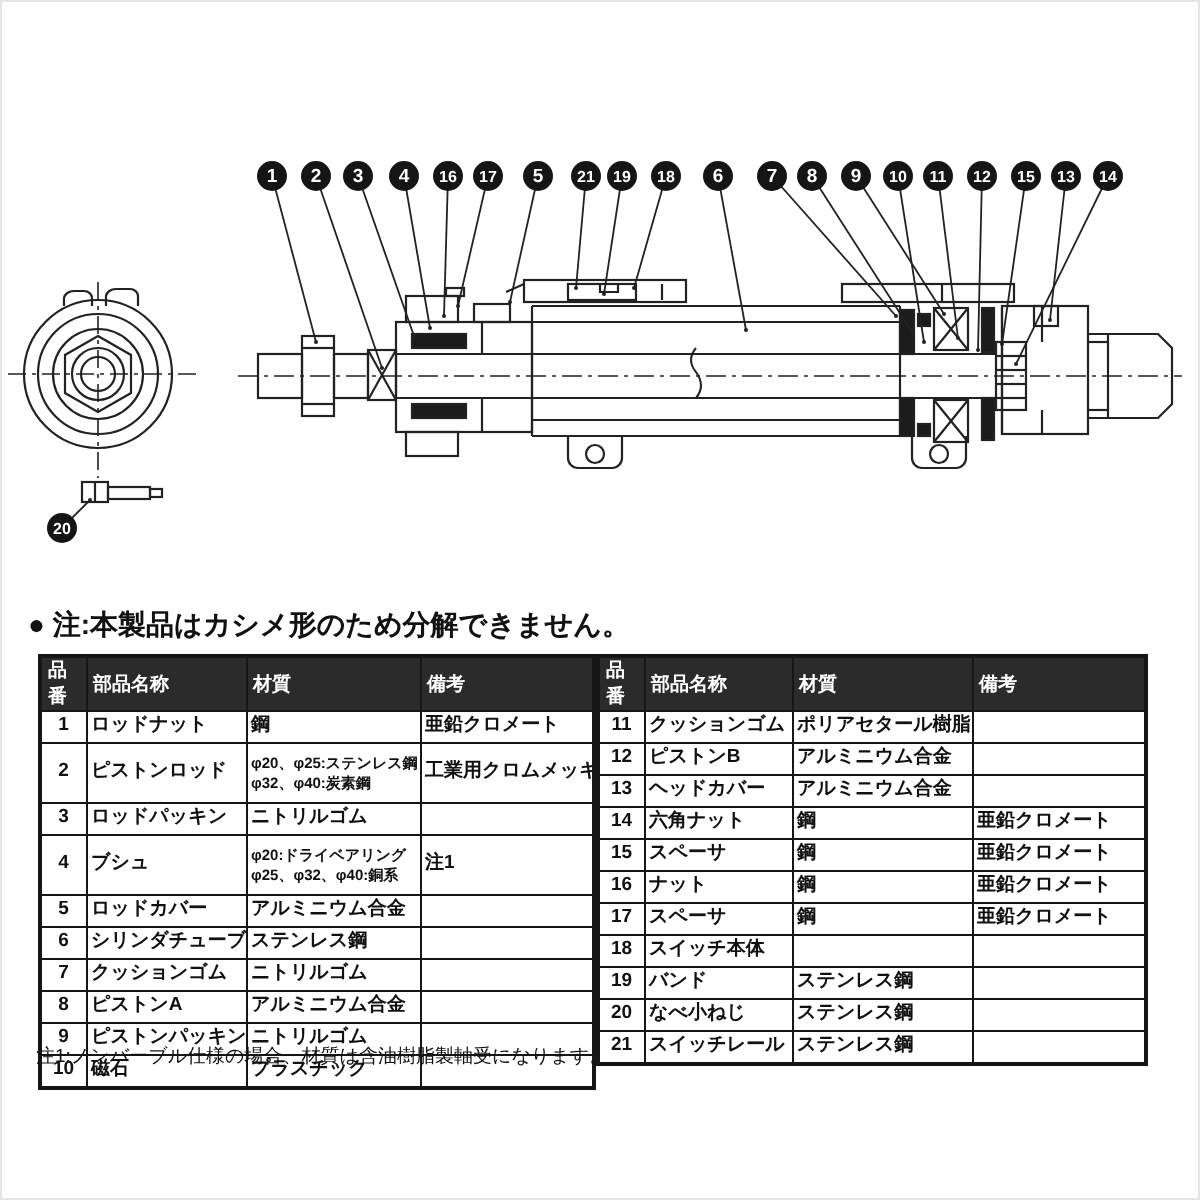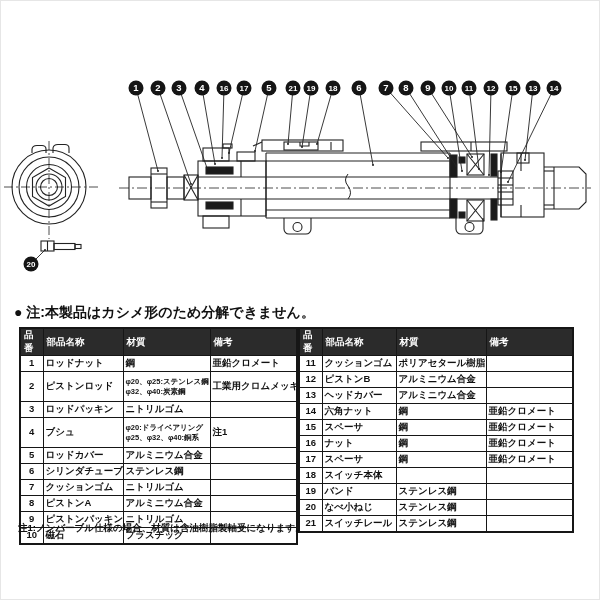--- a/index.html
+++ b/index.html
@@ -3,21 +3,21 @@
 <meta charset="utf-8">
 <style>
   html,body{margin:0;padding:0;background:#fff;}
   #screen{
     position:relative;width:600px;height:600px;background:#ffffff;
     border:1px solid #e6e6e6;box-sizing:border-box;overflow:hidden;
     font-family:"Liberation Sans","DejaVu Sans",sans-serif;color:#111;
   }
   #drawing{position:absolute;left:0;top:0;}
   #note-top{position:absolute;left:13px;top:303px;font-size:14px;font-weight:bold;letter-spacing:0;}
-  #footnote{position:absolute;left:17px;top:521px;font-size:9.5px;font-weight:bold;}
+  #footnote{position:absolute;left:17px;top:521px;font-size:9.5px;font-weight:normal;}
   .parts-table{
     position:absolute;border-collapse:collapse;table-layout:fixed;
     font-weight:bold;background:#fff;border:2px solid var(--ink);
   }
   .parts-table th{
     background:var(--header-bg);color:var(--header-text);
     font-size:9.5px;font-weight:bold;text-align:left;
     padding:0 0 0 3px;height:13px;border:1px solid var(--ink);
   }
   .parts-table td{

